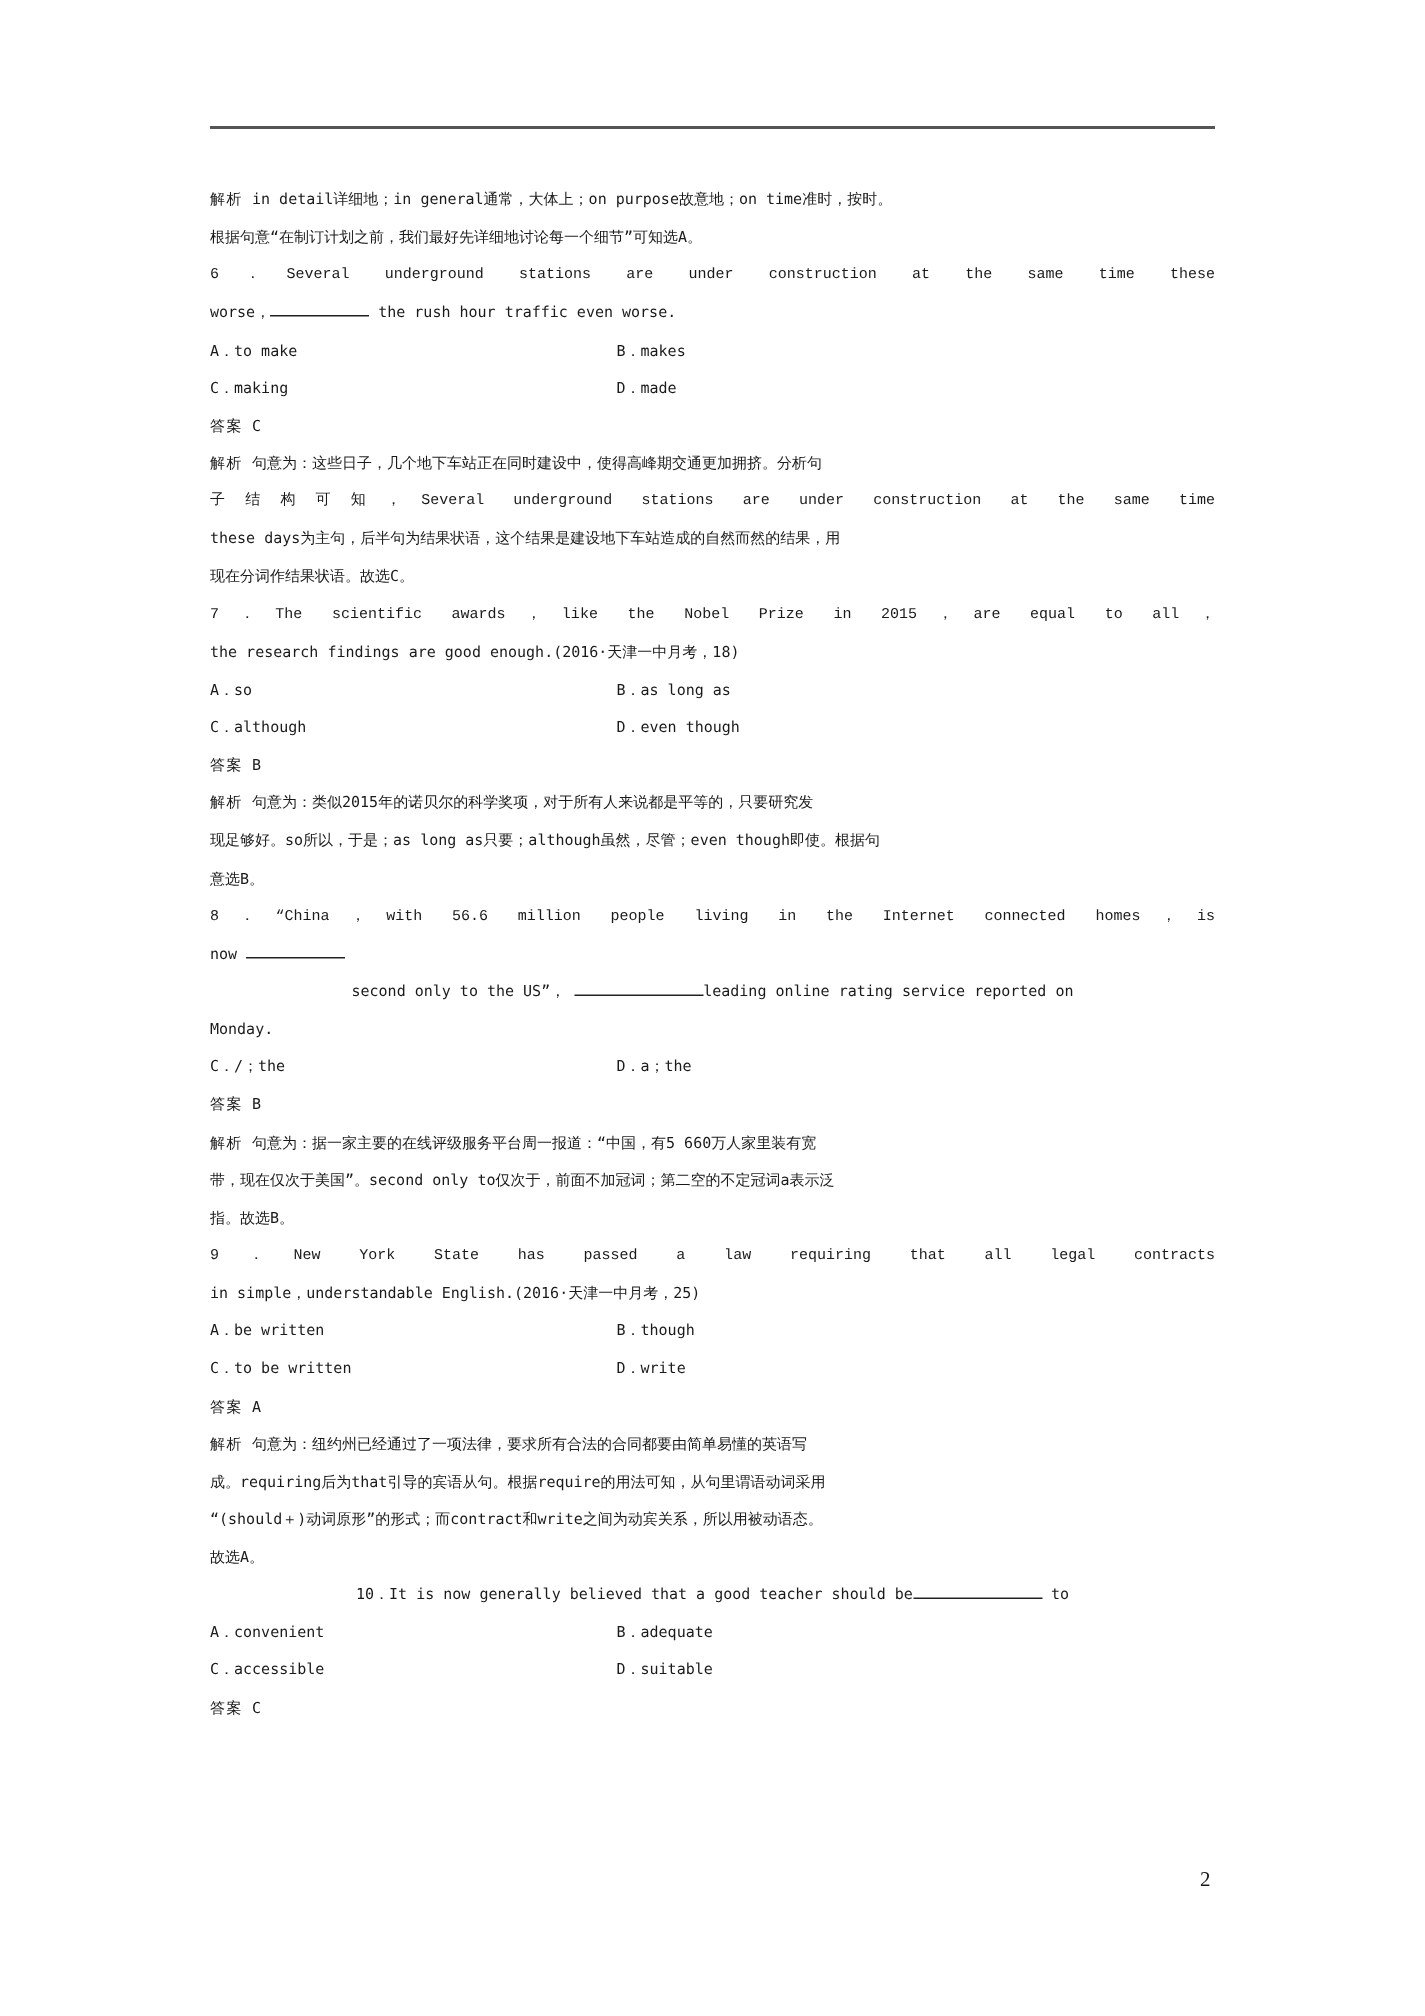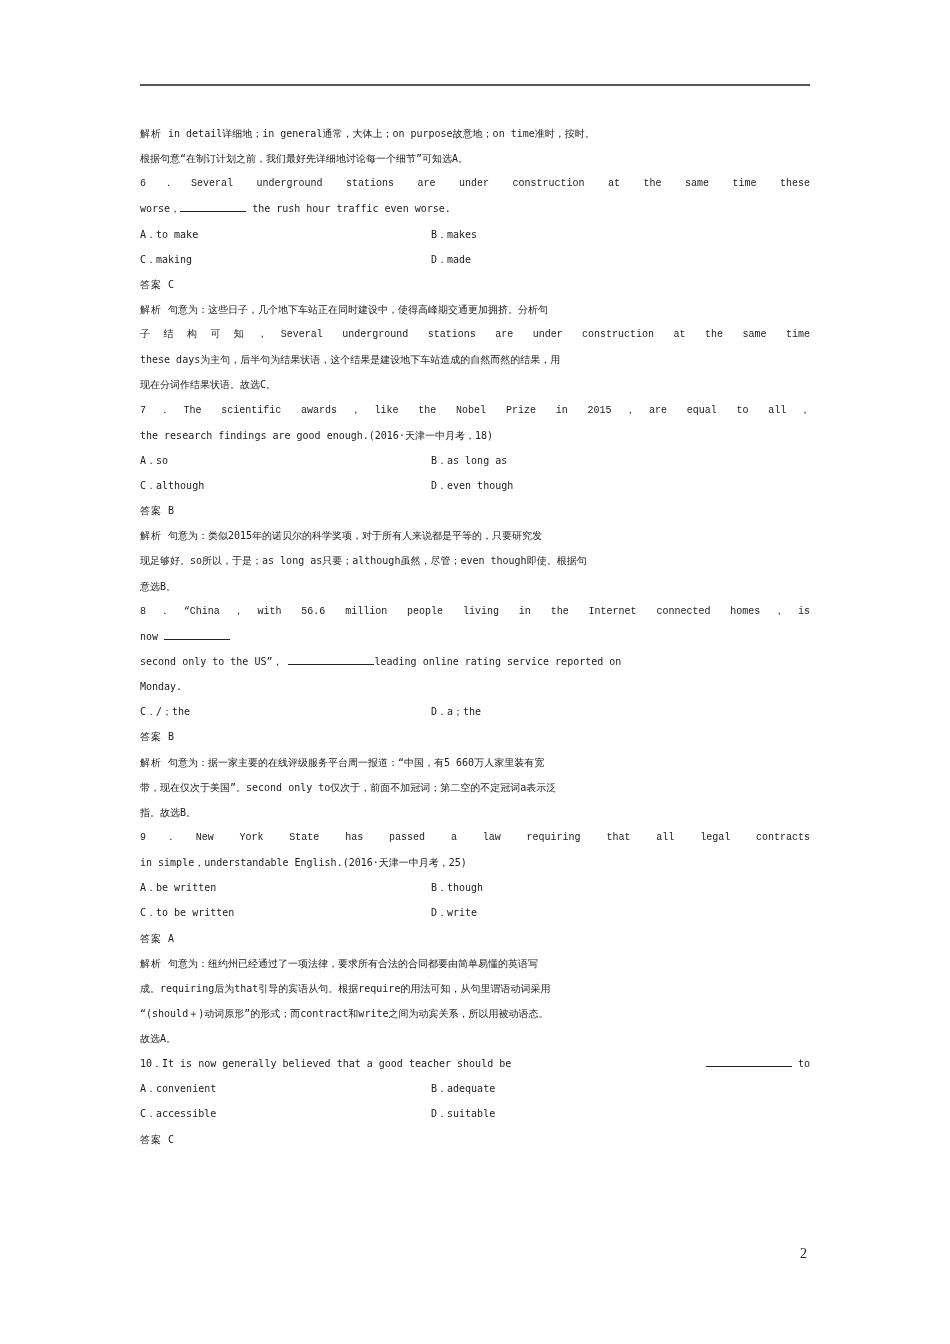--- a/index.html
+++ b/index.html
@@ -2,21 +2,21 @@
 <html><head>
 <meta charset="utf-8">
 <style>
   html, body { margin:0; padding:0; background:#ffffff; }
   body { width:950px; height:1344px; position:relative; overflow:hidden;
          font-family:"DejaVu Sans Mono","Liberation Mono",monospace; color:#1a1a1a; }
   .rule { position:absolute; left:140px; top:84px; width:670px; height:2px; background:#555; }
   .content { position:absolute; left:140px; top:121px; width:670px; font-size:10px; line-height:25.15px; }
   .line { white-space:nowrap; height:25.15px; overflow:visible; }
   .just { text-align:justify; text-align-last:justify; white-space:normal;font-family:Liberation Mono, monospace; }
-  .opts { display:flex; height:25.15px;gap:20px; }
+  .opts { display:flex; height:25.15px; }
   .opt { width:271px; white-space:nowrap; }
   .blank { display:inline-block; border-bottom:1px solid #222; height:14px; vertical-align:baseline; }
   .pagenum { position:absolute; left:800px; top:1246px; font-family:"Liberation Serif",serif; font-size:14px; }
   .lbl { letter-spacing:1px; }
 </style>
 </head>
 <body>
 
 <div class="rule"></div>
 
@@ -56,21 +56,21 @@
     </div>
     <div class="line"><span class="lbl">答案</span>  <span>B</span></div>
     <div class="line"><span class="lbl">解析</span><span>  句意为：类似2015年的诺贝尔的科学奖项，对于所有人来说都是平等的，只要研究发</span></div>
     <div class="line">现足够好。so所以，于是；as long as只要；although虽然，尽管；even though即使。根据句</div>
     <div class="line">意选B。</div>
   </div>
 
   <div>
     <div class="line just">8．“China，with 56.6 million people living in the Internet connected homes，is</div>
     <div class="line"><span>now </span><span class="blank" style="width:66px"></span></div>
-    <div class="line" style="display:flex;justify-content:flex-start">
+    <div class="line" style="display:flex;justify-content:center">
         <span><span>second only to the US”，</span> <span class="blank" style="width:86px"></span><span>leading online rating service reported on</span></span>
       </div>
     <div class="line">Monday.</div>
     <div class="opts">
       <span class="opt">C．/；the</span>
       <span class="opt">D．a；the</span>
     </div>
     <div class="line"><span class="lbl">答案</span>  <span>B</span></div>
     <div class="line"><span class="lbl">解析</span><span>  句意为：据一家主要的在线评级服务平台周一报道：“中国，有5 660万人家里装有宽</span></div>
     <div class="line">带，现在仅次于美国”。second only to仅次于，前面不加冠词；第二空的不定冠词a表示泛</div>
@@ -89,21 +89,21 @@
       <span class="opt">D．write</span>
     </div>
     <div class="line"><span class="lbl">答案</span>  <span>A</span></div>
     <div class="line"><span class="lbl">解析</span><span>  句意为：纽约州已经通过了一项法律，要求所有合法的合同都要由简单易懂的英语写</span></div>
     <div class="line">成。requiring后为that引导的宾语从句。根据require的用法可知，从句里谓语动词采用</div>
     <div class="line">“(should＋)动词原形”的形式；而contract和write之间为动宾关系，所以用被动语态。</div>
     <div class="line">故选A。</div>
   </div>
 
   <div>
-    <div class="line" style="display:flex;justify-content:space-between">
+    <div class="line" style="display:flex;justify-content:center">
         <span>10．It is now generally believed that a good teacher should be</span>
         <span><span class="blank" style="width:86px"></span>  <span>to</span></span>
       </div>
     <div class="opts">
       <span class="opt">A．convenient</span>
       <span class="opt">B．adequate</span>
     </div>
     <div class="opts">
       <span class="opt">C．accessible</span>
       <span class="opt">D．suitable</span>

